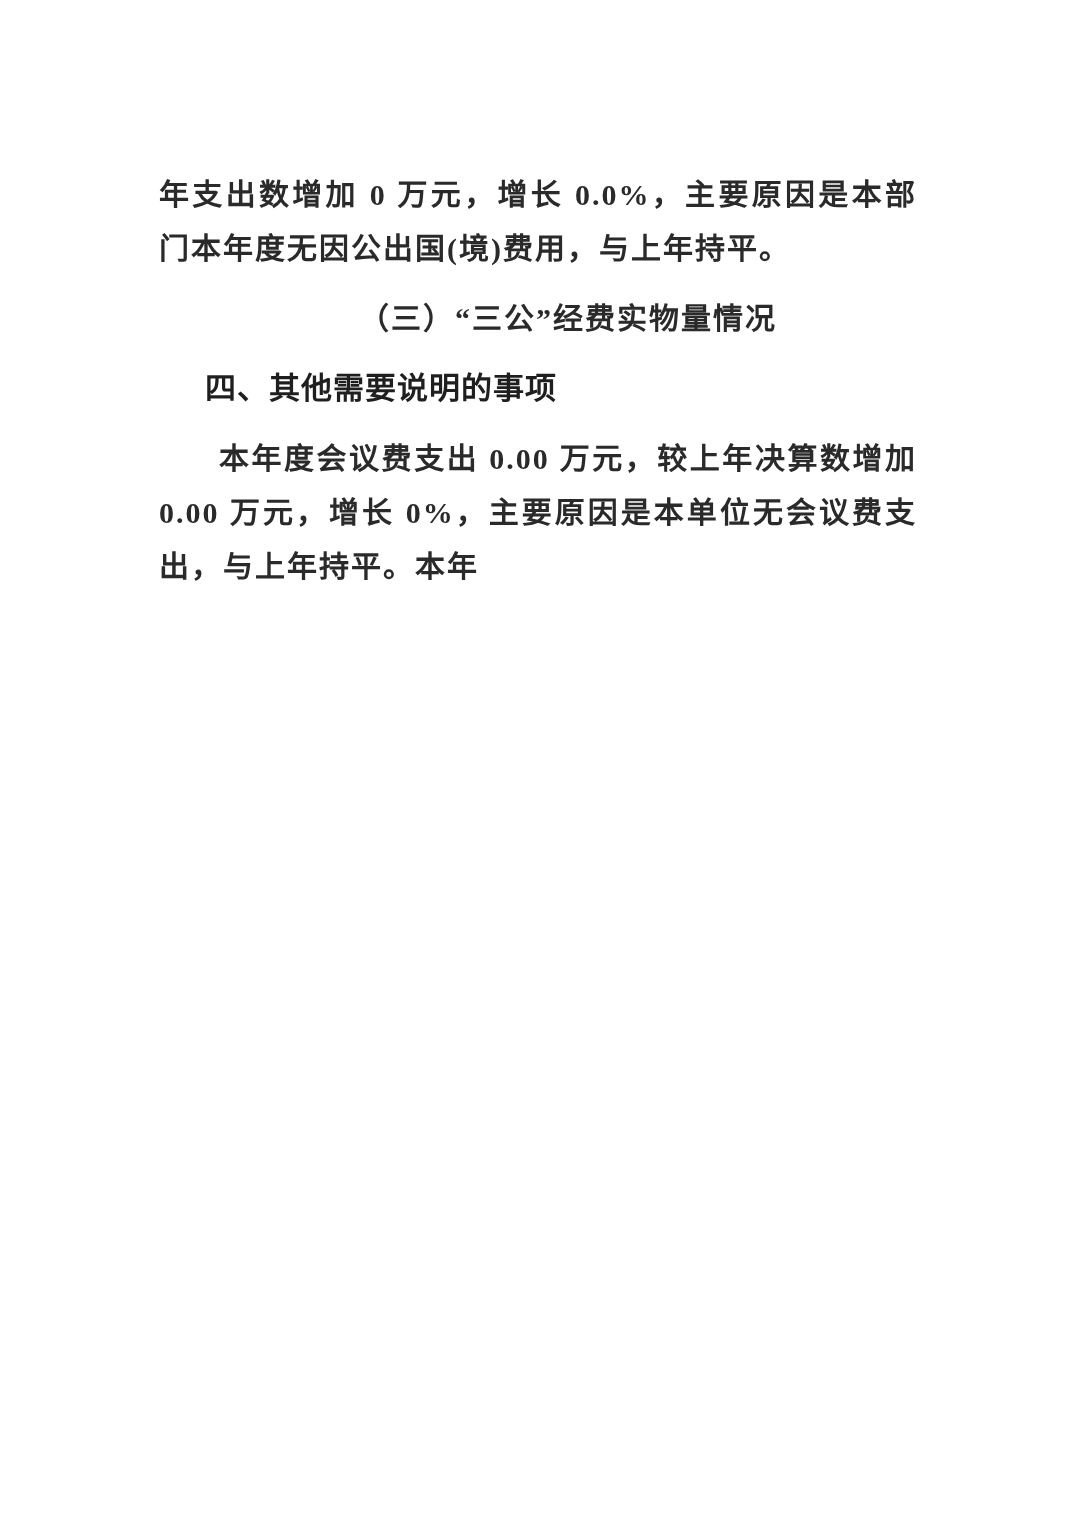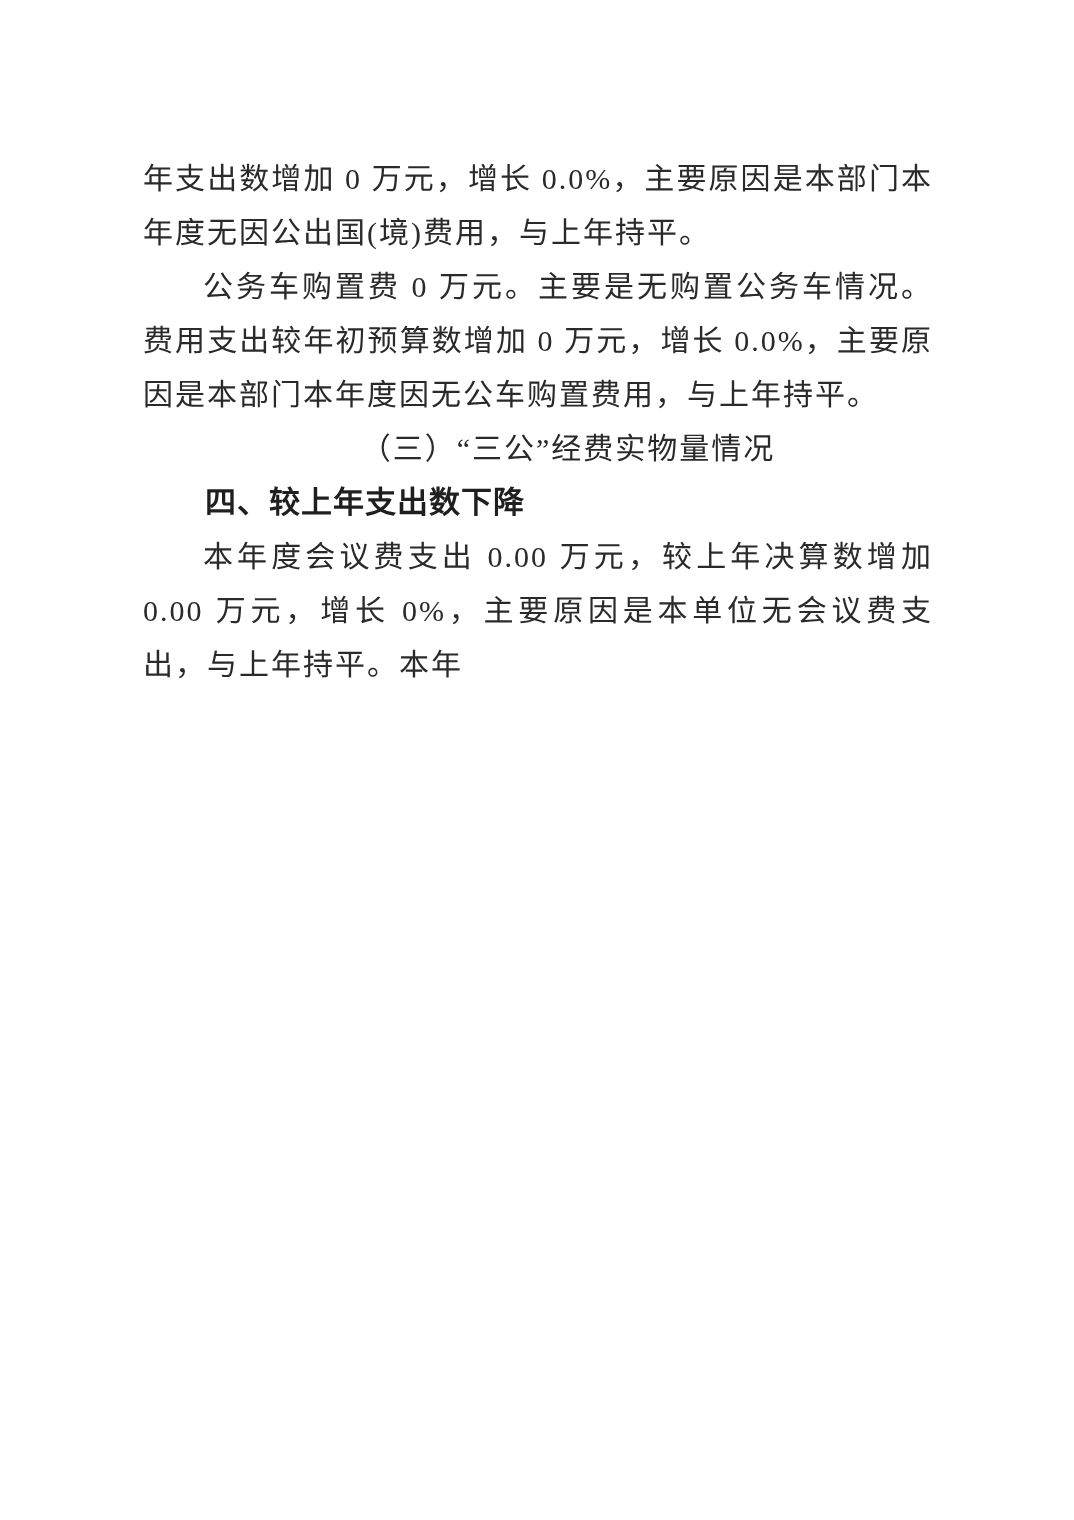--- a/index.html
+++ b/index.html
@@ -20,23 +20,24 @@
     width: 790px;
     color: #2a2a2a;
     font-family: "Liberation Serif", "DejaVu Serif", serif;
     font-size: 30px;
     line-height: 54px;
     letter-spacing: 2px;
     text-align: justify;
     text-justify: inter-ideograph;
   }
   .page p {
-    margin: 0;
+    margin: 16px;
     padding: 0;
     text-indent: 2em;
+    font-weight: bold;
   }
   .page p.continued {
     text-indent: 0;
   }
   .page p.subheading {
     text-align: center;
   }
   .page h2.heading {
     margin: 0;
     padding: 0;
@@ -50,25 +51,24 @@
     color: #1f1f1f;
   }
 </style>
 </head>
 <body style="background: rgb(255, 255, 255);">
 
 <div class="page" style="color: rgb(42, 42, 42);">
 
   <p class="body continued">年支出数增加 0 万元，增长 0.0%，主要原因是本部门本年度无因公出国(境)费用，与上年持平。</p>
 
-  <p class="body">公务车购置费 0 万元。主要是无购置公务车情况。费用支出较年初预算数增加 0 万元，增长 0.0%，主要原因是本部门本年度因无公车购置费用，与上年持平。</p>
 
 
 
   <p class="body subheading">（三）“三公”经费实物量情况</p>
 
 
-  <h2 class="heading">四、较上年支出数下降</h2>
+  <h2 class="heading">四、其他需要说明的事项</h2>
 
 
   <p class="body">本年度会议费支出 0.00 万元，较上年决算数增加 0.00 万元，增长 0%，主要原因是本单位无会议费支出，与上年持平。本年</p>
 
 </div>
 
 </body></html>

